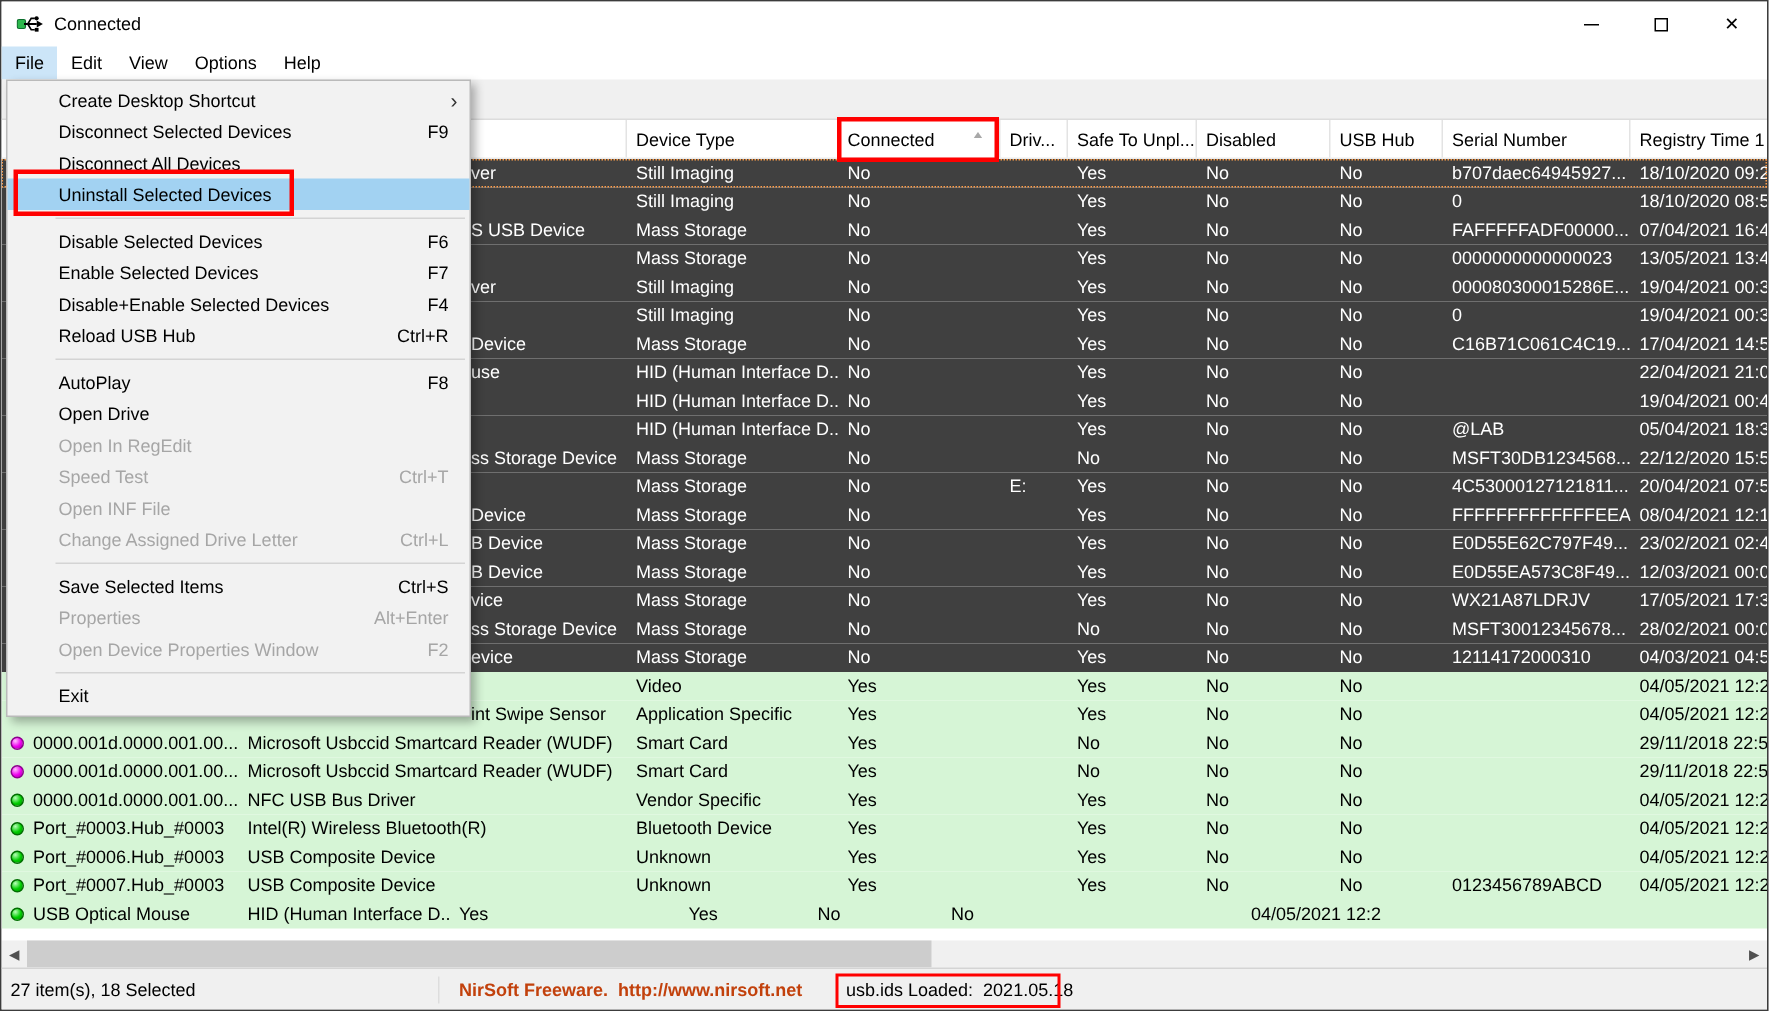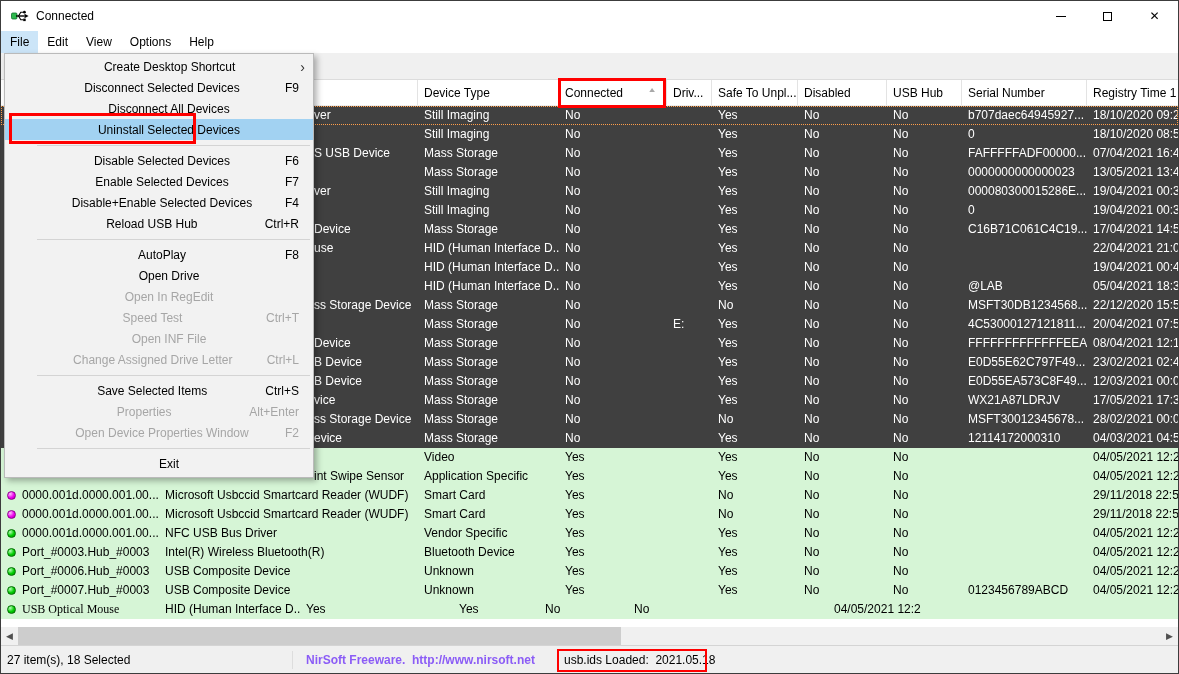--- a/index.html
+++ b/index.html
@@ -42,28 +42,27 @@
   .dot.magenta{ background:radial-gradient(circle at 32% 28%, #ffc0ff 0%, #ee00ee 55%, #a300a3 100%); border:1px solid #8d008d; }
   
   .hscroll { height:18px; flex:none; background:#f0f0f0; position:relative; }
   .scroll-btn { position:absolute; top:0; width:17px; height:18px; display:flex; align-items:center; justify-content:center; font-size:9px; color:#505050; }
   .scroll-btn.left { left:0; } .scroll-btn.right { right:0; }
   .scroll-thumb { position:absolute; left:17px; top:0; width:603px; height:18px; background:#cdcdcd; }
   
   .statusbar { height:28px; flex:none; background:#f0f0f0; border-top:1px solid #d4d4d4; display:flex; align-items:center; position:relative; }
   .status-left { padding-left:6px; width:291px; flex:none; white-space:pre; }
   .status-sep { width:1px; height:18px; background:#dddddd; flex:none; }
-  .status-link { margin-left:13px; color:#8b5cf6; font-weight:bold; white-space:pre; }
+  .status-link { margin-left:13px; color:#c2410c; font-weight:bold; white-space:pre; }
   .status-usbids { position:absolute; left:563px; top:7px; white-space:pre; }
   
   .menu {
     position:absolute; left:3px; top:52px; width:310px; z-index:50;
     background:#f2f2f2; border:1px solid #bababa; padding:2px 0 3px 0;
     box-shadow:3px 3px 6px rgba(0,0,0,0.30);
-    text-align:center;
   }
   .menu-item { height:21px; display:flex; align-items:center; padding:0 14px 0 34px; color:#000; }
   .menu-item.hl { background:#a2d2f2; }
   .menu-item.dis { color:#a6a6a6; }
   .menu-label { flex:1; white-space:nowrap; overflow:hidden; }
   .menu-shortcut { flex:none; white-space:nowrap; }
   .menu-subarrow { flex:none; font-size:14px; line-height:1; margin-right:-6px; color:#333; }
   .menu-sep { height:10px; position:relative; }
   .menu-sep::after { content:""; position:absolute; left:32px; right:3px; top:5px; border-top:1px solid #d4d4d4; }
   
@@ -431,21 +430,21 @@
         <div class="cell col-type" style="width: 141px;">Unknown</div>
         <div class="cell col-connected" style="width: 108px;">Yes</div>
         <div class="cell col-drive" style="width: 45px;"></div>
         <div class="cell col-safe" style="width: 86px;">Yes</div>
         <div class="cell col-disabled" style="width: 89px;">No</div>
         <div class="cell col-usbhub" style="width: 75px;">No</div>
         <div class="cell col-serial" style="width: 125px;">0123456789ABCD</div>
         <div class="cell col-regtime" style="width: 93px;">04/05/2021 12:2</div>
       </div>
       <div class="row grn">
-        <div class="cell col-name" style="width: 158px; font-family: Liberation Serif, serif;"><span class="dot green"></span>USB Optical Mouse</div>
+        <div class="cell col-name" style="width: 158px;"><span class="dot green"></span>USB Optical Mouse</div>
         <div class="cell col-type" style="width: 141px;">HID (Human Interface D...</div>
         <div class="cell col-connected" style="width: 108px;">Yes</div>
         <div class="cell col-drive" style="width: 45px;"></div>
         <div class="cell col-safe" style="width: 86px;">Yes</div>
         <div class="cell col-disabled" style="width: 89px;">No</div>
         <div class="cell col-usbhub" style="width: 75px;">No</div>
         <div class="cell col-serial" style="width: 125px;"></div>
         <div class="cell col-regtime" style="width: 93px;">04/05/2021 12:2</div>
       </div>
     </div>

